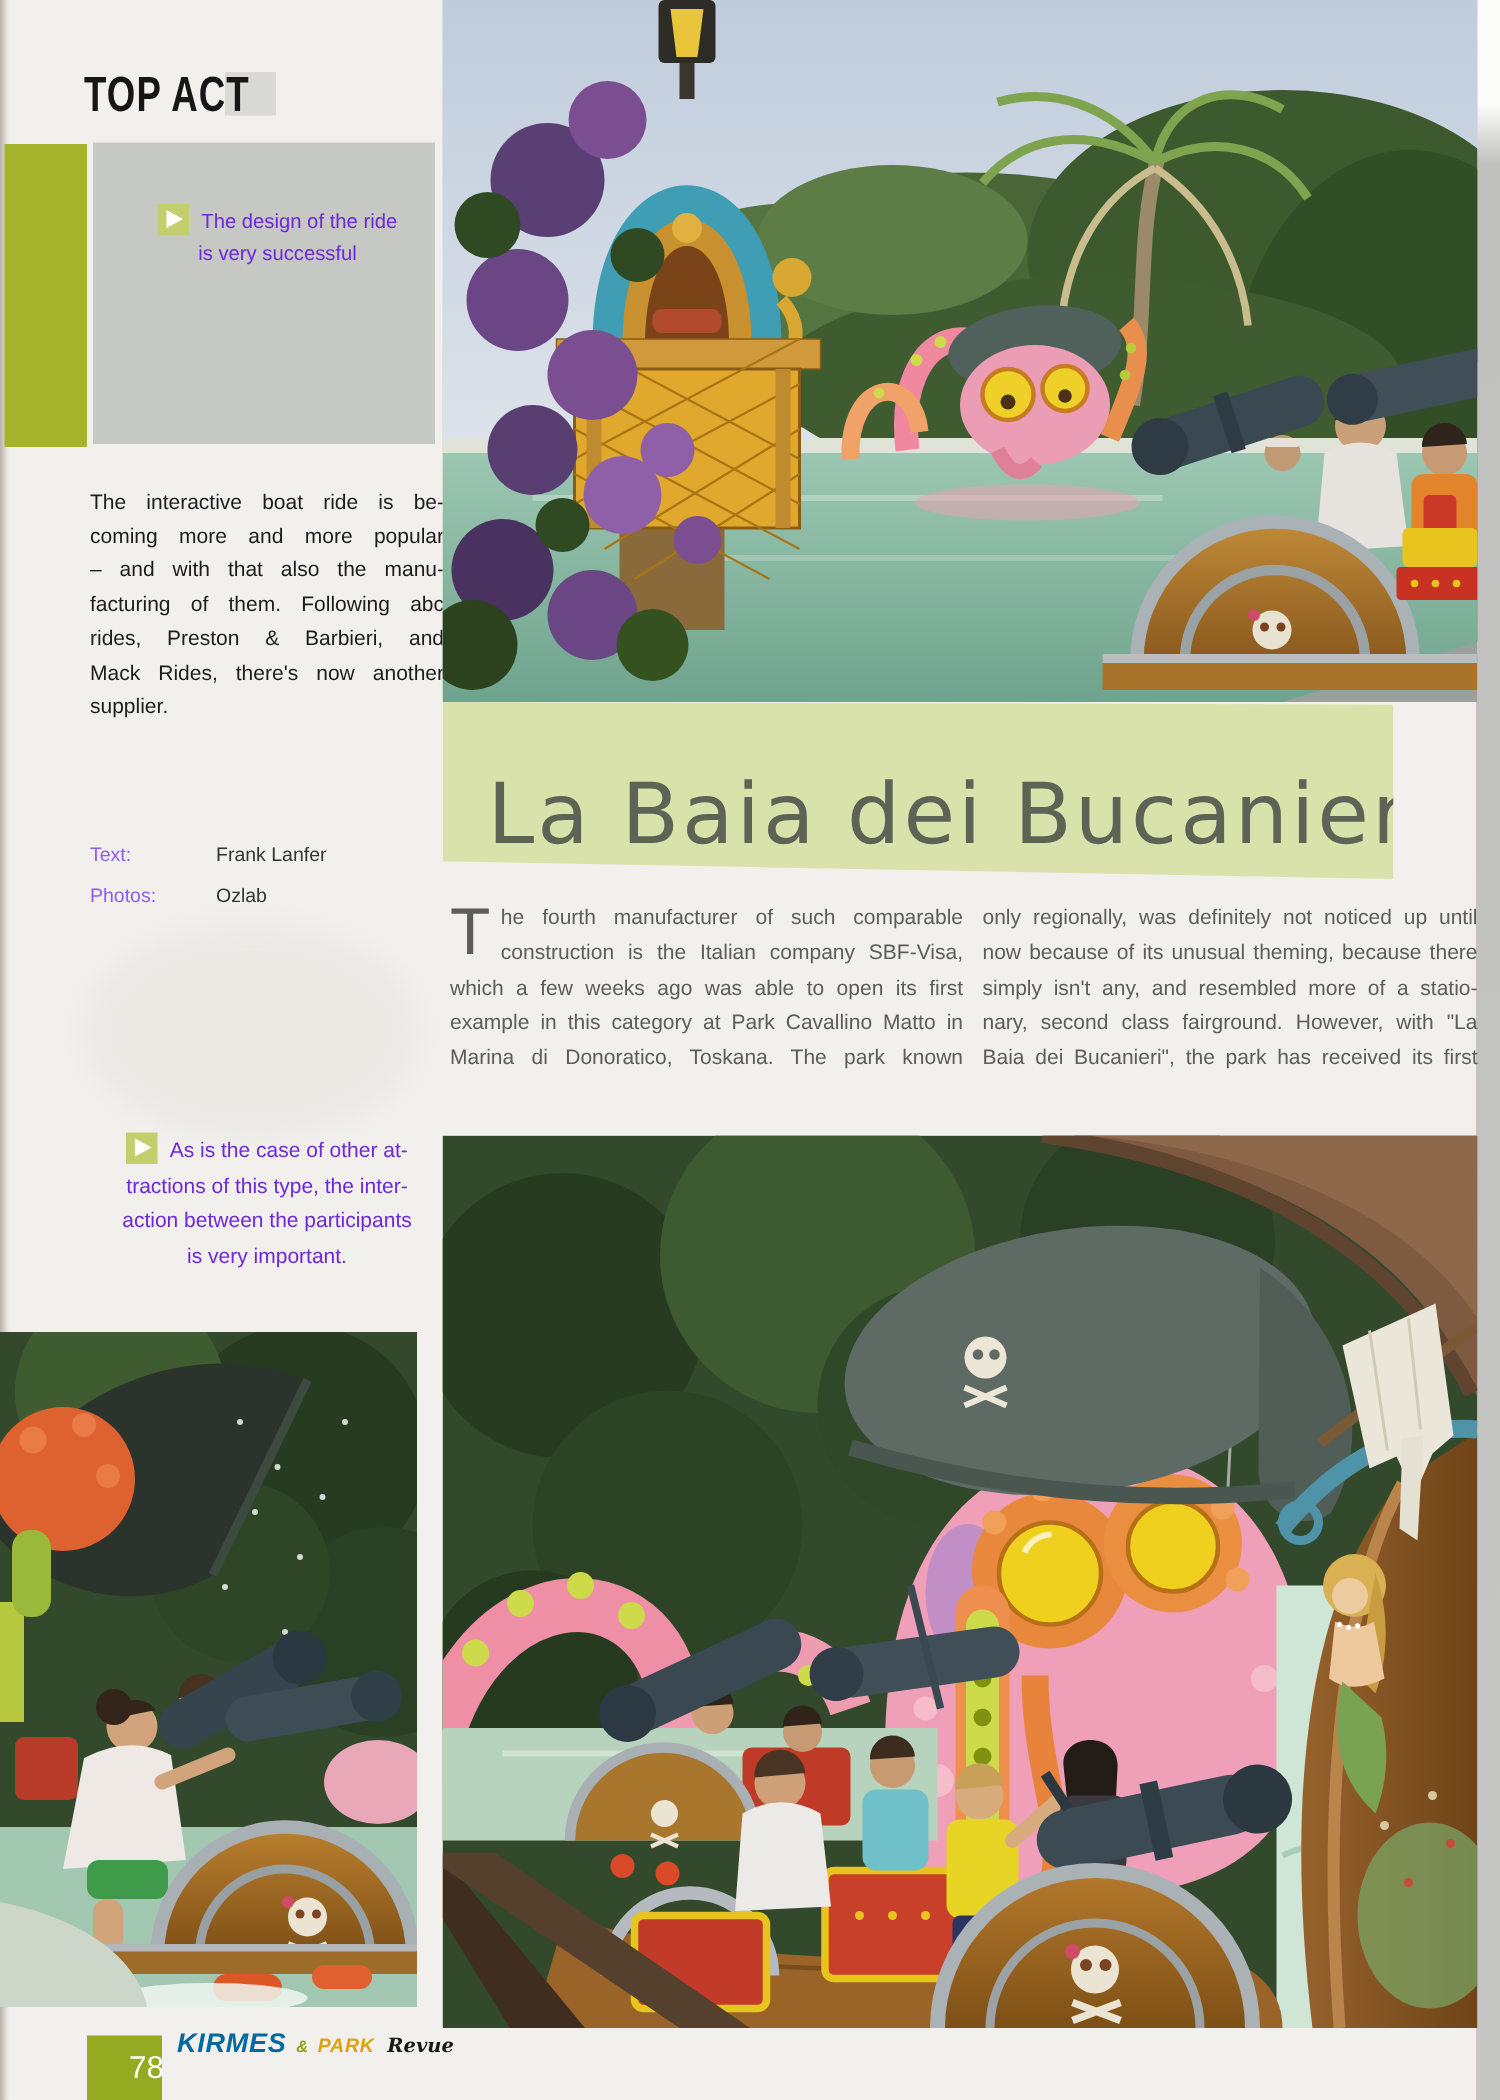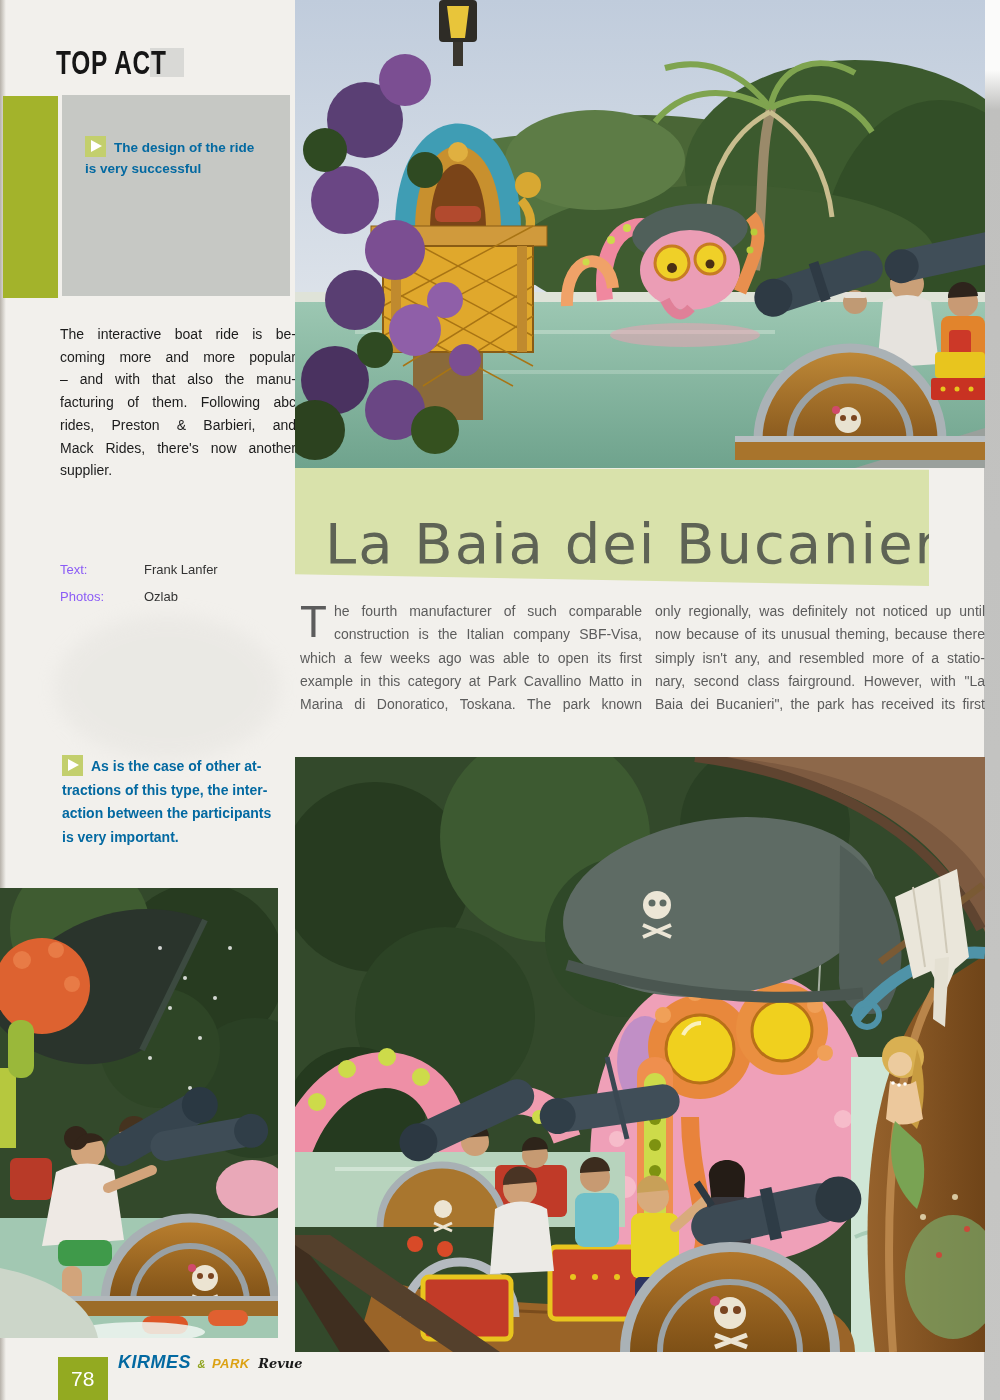--- a/index.html
+++ b/index.html
@@ -10,21 +10,21 @@
   #edge-left{left:0;top:0;width:6px;height:1400px;background:linear-gradient(90deg,#b7b2aa,#f2f0ec);}
   #edge-right{left:984px;top:0;width:16px;height:1400px;
       background:linear-gradient(180deg,#fbfbfa 0 70px,#c0c0be 110px,#c6c6c4 100%);}
   
   #topact{left:56px;top:44px;font-weight:bold;font-size:33px;color:#161616;letter-spacing:1px;
       transform:scaleX(.74);transform-origin:left top;white-space:nowrap;z-index:3;}
   #topact-shadow{left:150px;top:48px;width:34px;height:29px;background:#d9d9d6;z-index:2;}
   #green-bar{left:3px;top:96px;width:55px;height:202px;background:#a3b32b;}
   #caption1-box{left:62px;top:95px;width:228px;height:201px;background:#c6c8c4;}
   
-  .cap{font-weight:bold;color:#0369a1;}
+  .cap{font-weight:normal;color:#6d28d9;text-align:center;}
   #caption1{left:85px;top:136px;width:200px;font-size:13.5px;line-height:21px;}
   #caption2{left:62px;top:755px;width:232px;font-size:14px;line-height:23.5px;}
   .play-icon{display:inline-block;width:21px;height:21px;background:#c3cf6d;position:relative;
       margin-right:8px;vertical-align:-5px;}
   .play-icon::after{content:"";position:absolute;left:6px;top:4px;width:0;height:0;
       border-left:11px solid #fff;border-top:6.5px solid transparent;border-bottom:6.5px solid transparent;}
   
   #intro{left:60px;top:323px;width:236px;font-size:14px;font-weight:normal;color:#1c1c1c;line-height:22.7px;}
   .jline{text-align:justify;text-align-last:justify;}
   .jline.last{text-align-last:left;}
@@ -45,21 +45,21 @@
       clip-path:polygon(0 0,100% 1.5%,100% 100%,0 90%);display:flex;align-items:flex-end;}
   #title-band .t{padding-left:30px;padding-bottom:10px;font-family:"DejaVu Sans",sans-serif;
       font-size:56px;font-weight:400;letter-spacing:2px;color:#5e6355;white-space:nowrap;}
   
   .col{font-size:14px;color:#5c5c5c;line-height:23.3px;}
   #col1{left:300px;top:600px;width:342px;}
   #col2{left:655px;top:600px;width:330px;}
   #dropcap{float:left;font-size:44px;line-height:40px;height:44px;margin:2px 7px 0 0;color:#5c5c5c;}
   
   #page-num{left:58px;top:1357px;width:50px;height:43px;background:#93aa21;color:#fff;
-      font-size:21px;display:flex;align-items:center;padding-left:13px;box-sizing:border-box;}
+      font-size:21px;display:flex;align-items:center;padding-left:28px;box-sizing:border-box;}
   #logo{left:118px;top:1352px;white-space:nowrap;font-style:italic;font-weight:bold;}
   #logo .k{font-size:18px;color:#0369a1;letter-spacing:.5px;}
   #logo .a{font-size:11px;color:#8fa31e;margin:0 2px;}
   #logo .p{font-size:13px;color:#dca214;letter-spacing:.5px;text-align:right;}
   #logo .r{font-family:"DejaVu Serif",serif;font-size:13px;color:#1a1a1a;font-weight:600;margin-left:4px;}
 </style>
 </head>
 <body>
 
 <div id="page">

